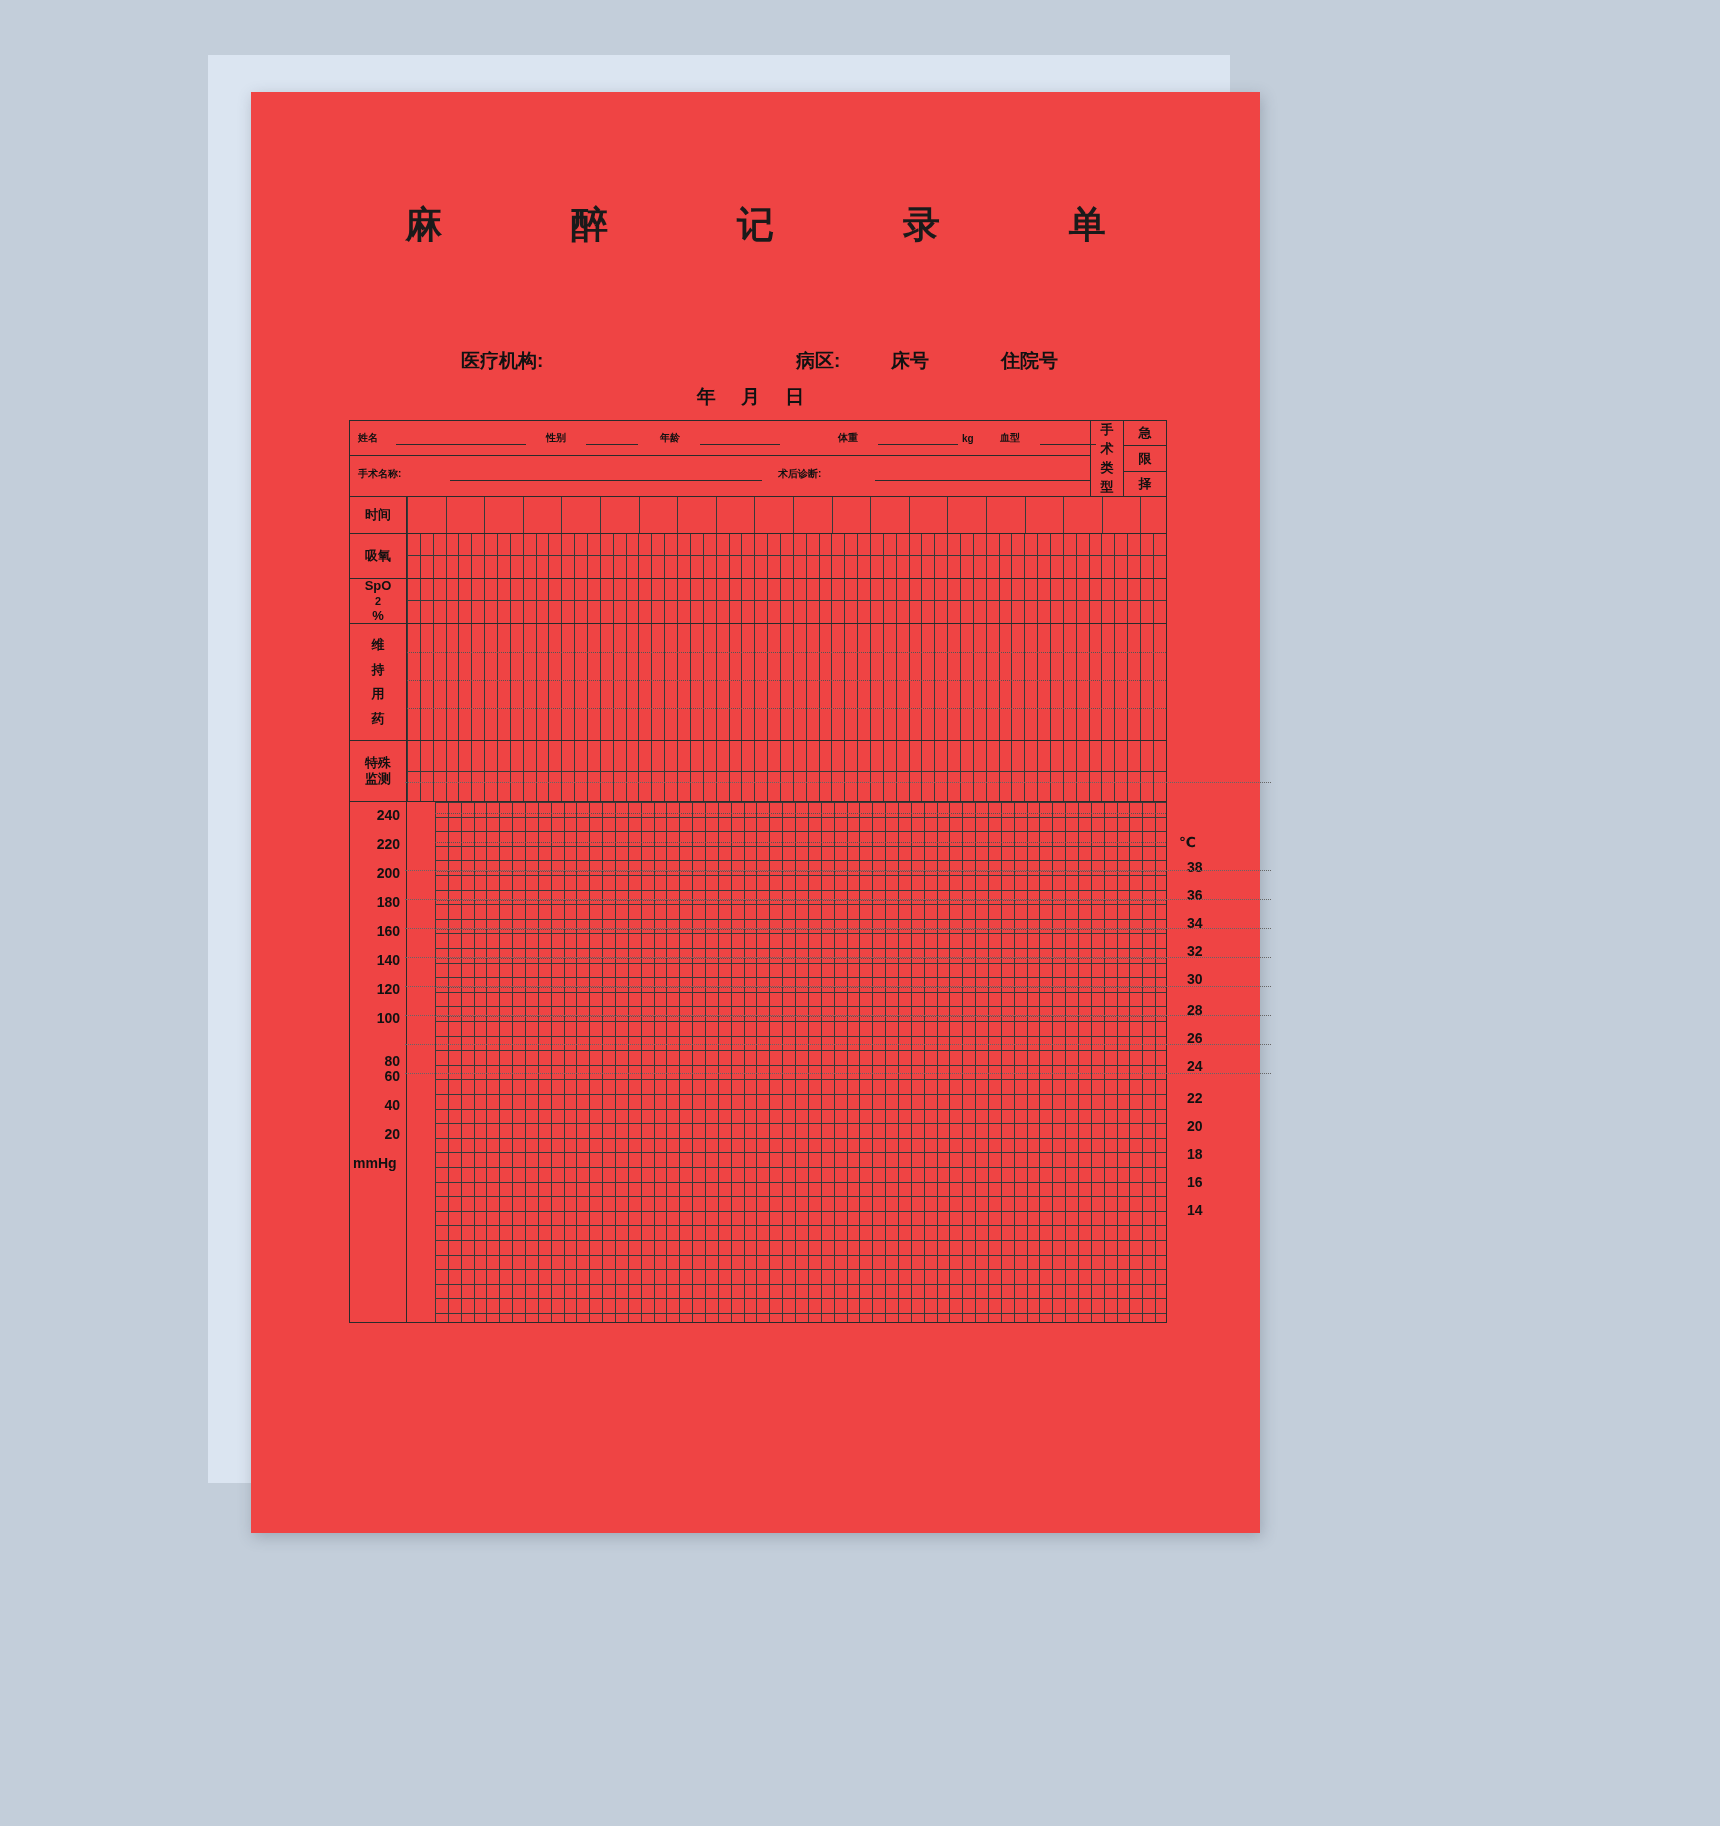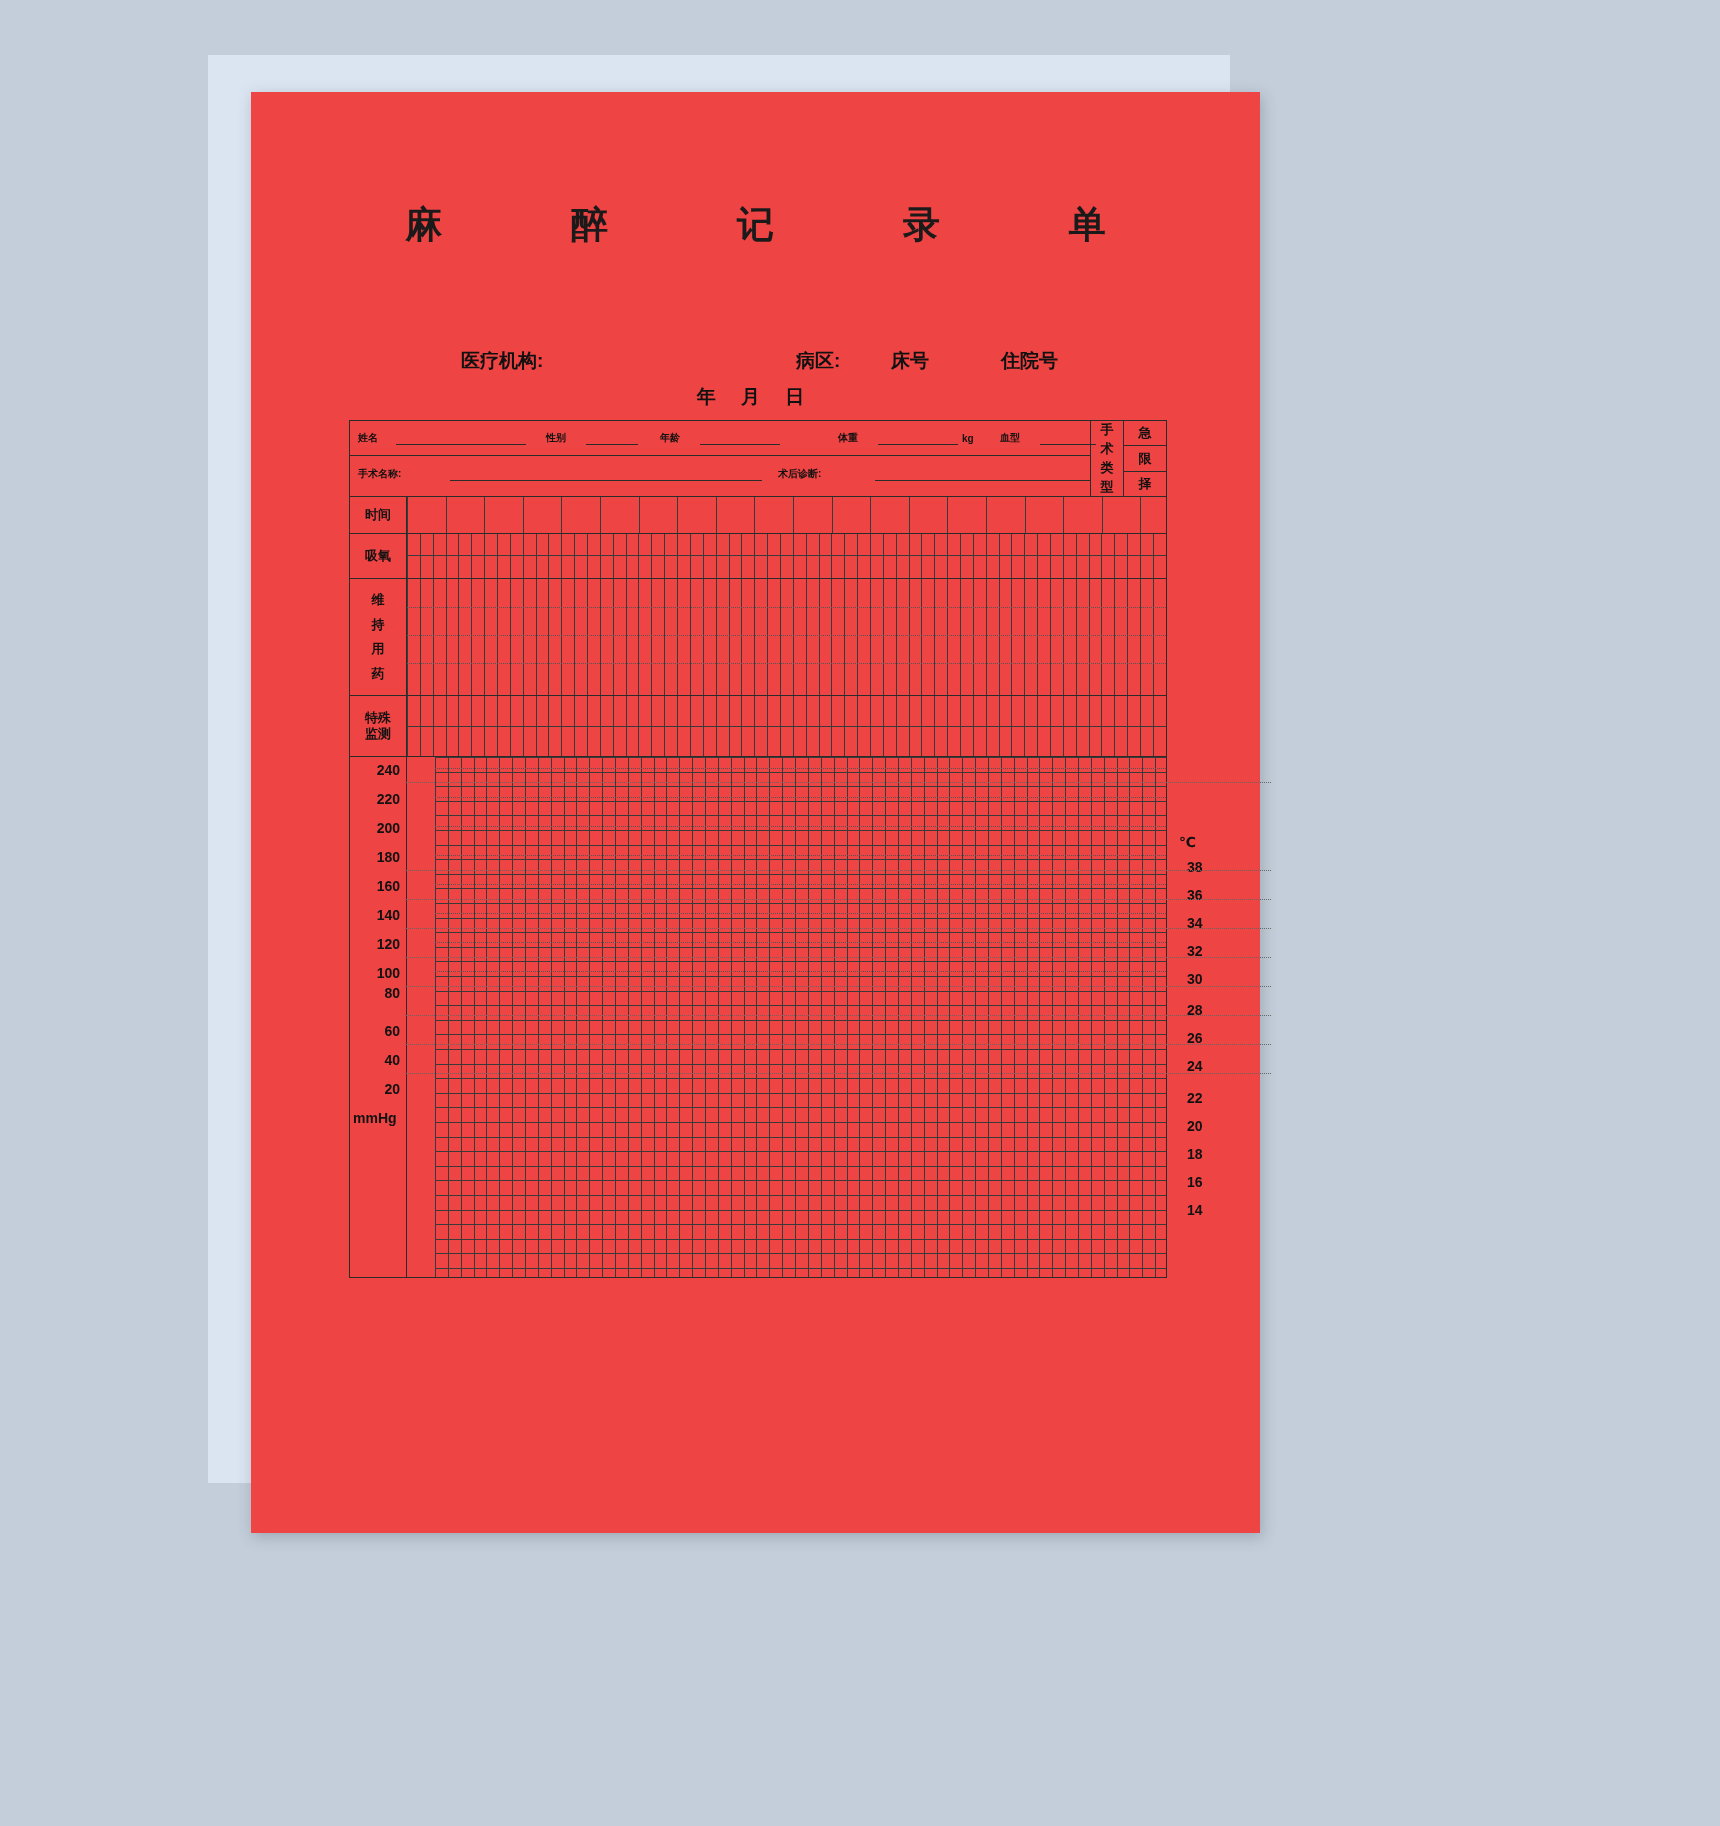--- a/index.html
+++ b/index.html
@@ -186,20 +186,27 @@
     </div>
 
     <div class="band" style="height:44px;">
       <div class="lab">吸氧</div>
       <div class="grid">
         <div class="vfine2"></div>
         <div class="hsolid" style="top:21px;"></div>
       </div>
     </div>
 
+    <div class="band" style="height:44px;">
+      <div class="lab" style="font-size:13px;">SpO<sub>2</sub>%</div>
+      <div class="grid">
+        <div class="vfine2"></div>
+        <div class="hsolid" style="top:21px;"></div>
+      </div>
+    </div>
 
     <div class="band" style="height:116px;">
       <div class="lab" style="line-height:1.9;">
         <span>维</span>
         <span>持</span>
         <span>用</span>
         <span>药</span>
       </div>
       <div class="grid">
         <div class="vfine2" style="bottom:auto;height:116px;"></div>
@@ -223,21 +230,21 @@
     <div class="band" style="height:520px;gap:28px;">
       <div class="lab" style="border-right:1.2px solid #2b2b2b;position:relative;">
         <div class="scale-left" style="top:5px;">240</div>
         <div class="scale-left" style="top:34px;">220</div>
         <div class="scale-left" style="top:63px;">200</div>
         <div class="scale-left" style="top:92px;">180</div>
         <div class="scale-left" style="top:121px;">160</div>
         <div class="scale-left" style="top:150px;text-align:right;">140</div>
         <div class="scale-left" style="top:179px;">120</div>
         <div class="scale-left" style="top:208px;">100</div>
-        <div class="scale-left" style="top:228px;">80</div>
+        <div class="scale-left" style="top:251px;">80</div>
         <div class="scale-left" style="top:266px;">60</div>
         <div class="scale-left" style="top:295px;">40</div>
         <div class="scale-left" style="top:324px;">20</div>
         <div class="scale-left" style="top:353px;text-align:left;padding-left:3px;">mmHg</div>
       </div>
       <div class="grid">
         <div class="vfine2"></div>
         <div class="hfine"></div>
         <div class="hdot" style="top:11px;"></div>
         <div class="hdot" style="top:40px;"></div>

